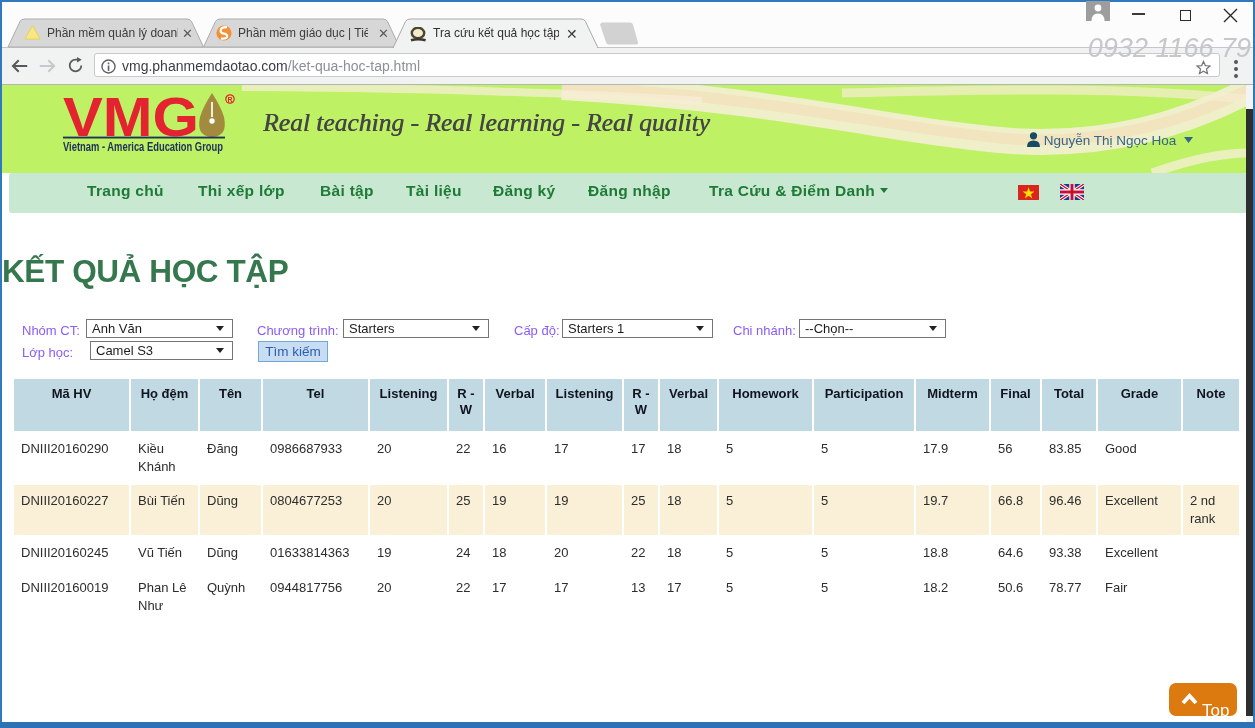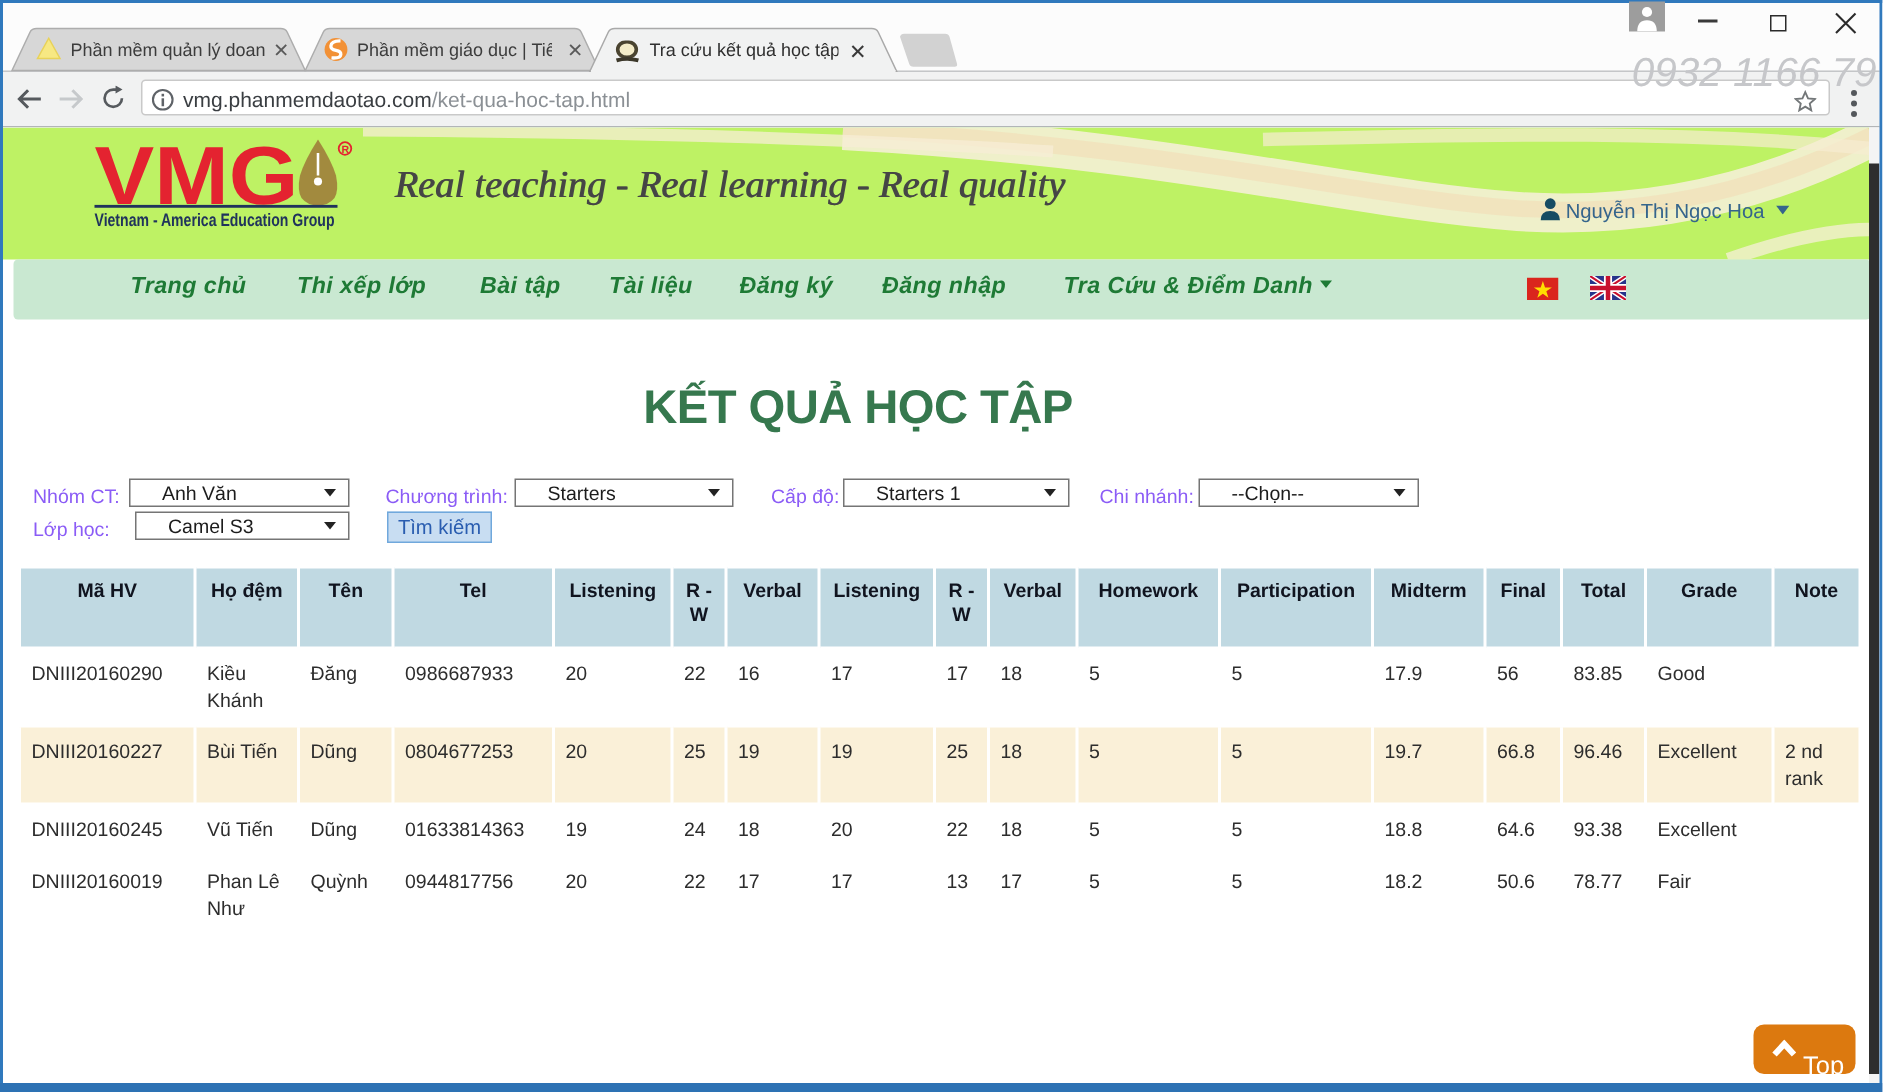--- a/index.html
+++ b/index.html
@@ -40,30 +40,30 @@
 #sbthumb { left:1244px; top:24px; width:7px; height:607px; background:#2e2e2e; }
 
 
 #phead { left:0; top:0; width:1244px; height:88px; background:#bef264; overflow:hidden; }
 #slogan { left:261px; top:23px; font-family:"Liberation Serif", serif; font-style:italic;
   text-shadow:0.6px 0 0 #4a4a4a; font-size:25.5px; color:#454545; white-space:nowrap; letter-spacing:0px;}
 #userlnk { left:1025px; top:47px; font-size:13.5px; color:#35658c; }
 
 
 #nav { left:7px; top:88px; width:1238px; height:40px; background:#c9e8d1; border-radius:3px; }
-.nitem { top:8px; font-size:15.5px; font-weight:bold; letter-spacing:0.3px; color:#1e7a35; white-space:nowrap;font-style:italic;}
-
-
-#h1 { left:0px; top:168px; width:1140px; text-align:center; font-size:31.5px; font-weight:bold;
+.nitem { top:8px; font-size:15.5px; font-weight:bold; letter-spacing:0.3px; color:#1e7a35; white-space:nowrap;}
+
+
+#h1 { left:0px; top:168px; width:1140px; text-align:left; font-size:31.5px; font-weight:bold;
   color:#36784e; letter-spacing:-0.4px; }
 
 
 .flabel { font-size:13px; color:#8b5cf6; }
 .sel { height:19px; background:#fff; border:1px solid #757575; font-size:13px; color:#1c1c1c;
-  padding:1px 0 0 21px; }
+  padding:1px 0 0 5px; }
 .sel .arr { position:absolute; right:8px; top:6px; width:0; height:0;
   border-left:4px solid transparent; border-right:4px solid transparent; border-top:5px solid #222; }
 #btnsearch { left:256px; top:256px; width:70px; height:21px; background:#c8ddf2;
   border:1px solid #70a8dc; font-size:13.5px; color:#2a5db0; text-align:center; padding-top:2px;}
 
 
 .h2row th { padding-top:10px; }
 #tbl { position:absolute; left:10px; top:292px; border-collapse:collapse; table-layout:fixed;
   font-size:13px; }
 #tbl th { background:#c0d9e2; color:#10141f; font-weight:bold; text-align:center;

